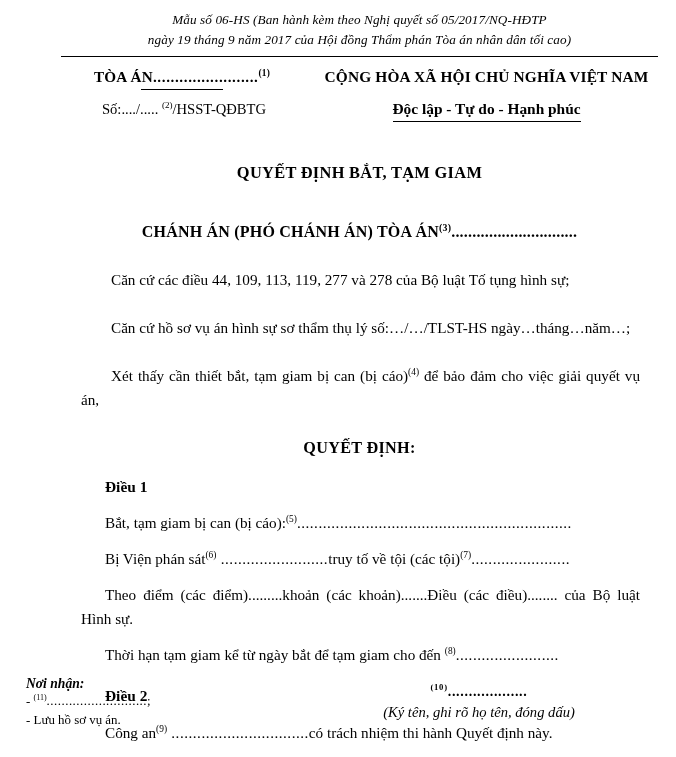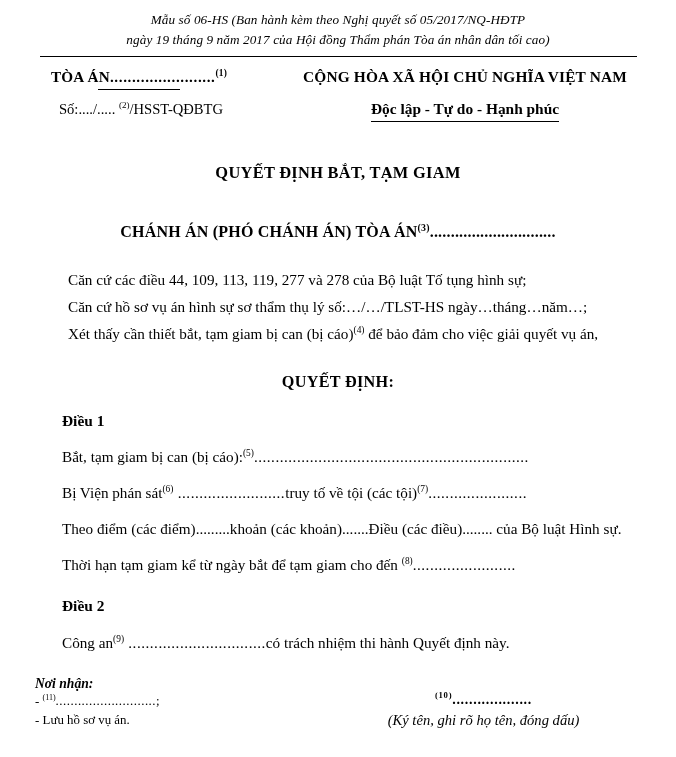--- a/index.html
+++ b/index.html
@@ -14,20 +14,21 @@
     font-family: "Liberation Serif", "DejaVu Serif", serif;
     color: #000000;
     position: relative;
     overflow: hidden;
   }
   .page {
     position: relative;
     width: 676px;
     height: 658px;
     box-sizing: border-box;
+    padding-left: 43px;
   }
 
   
   .form-note {
     padding-top: 10px;
     text-align: center;
     font-style: italic;
     font-size: 13.2px;
     line-height: 1.55;
     letter-spacing: 0.1px;
@@ -134,21 +135,21 @@
 
   
   .body {
     padding: 0 36px 0 38px;
     font-size: 15.2px;
     line-height: 1.58;
   }
   .p-just {
     text-align: justify;
     text-indent: 30px;
-    margin-top: 3px;
+    margin-top: 24px;
   }
   .p-first { margin-top: 27px; }
 
   .article-head {
     font-weight: bold;
     font-size: 15.4px;
     margin-top: 17px;
     padding-left: 24px;
   }
   .clause {
@@ -160,25 +161,25 @@
     margin-top: 12px;
     padding-left: 0;
     text-indent: 24px;
     text-align: justify;
   }
   .dotlead { letter-spacing: 0.5px; }
 
   
   .footer {
     position: absolute;
-    left: 13px;
+    left: 4px;
     right: 0;
     top: 676px;
     display: flex;
-    align-items: flex-end;
+    align-items: center;
   }
   .foot-left {
     width: 300px;
     flex: 0 0 300px;
     padding-left: 22px;
     box-sizing: border-box;
   }
   .foot-right {
     flex: 1 1 auto;
     text-align: center;

